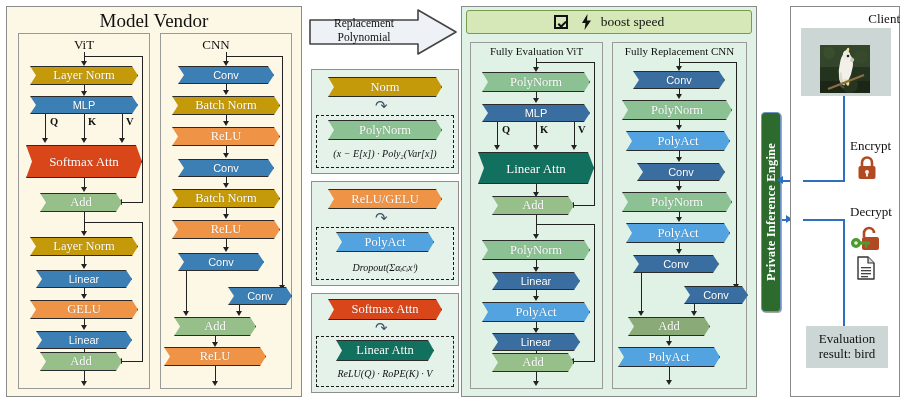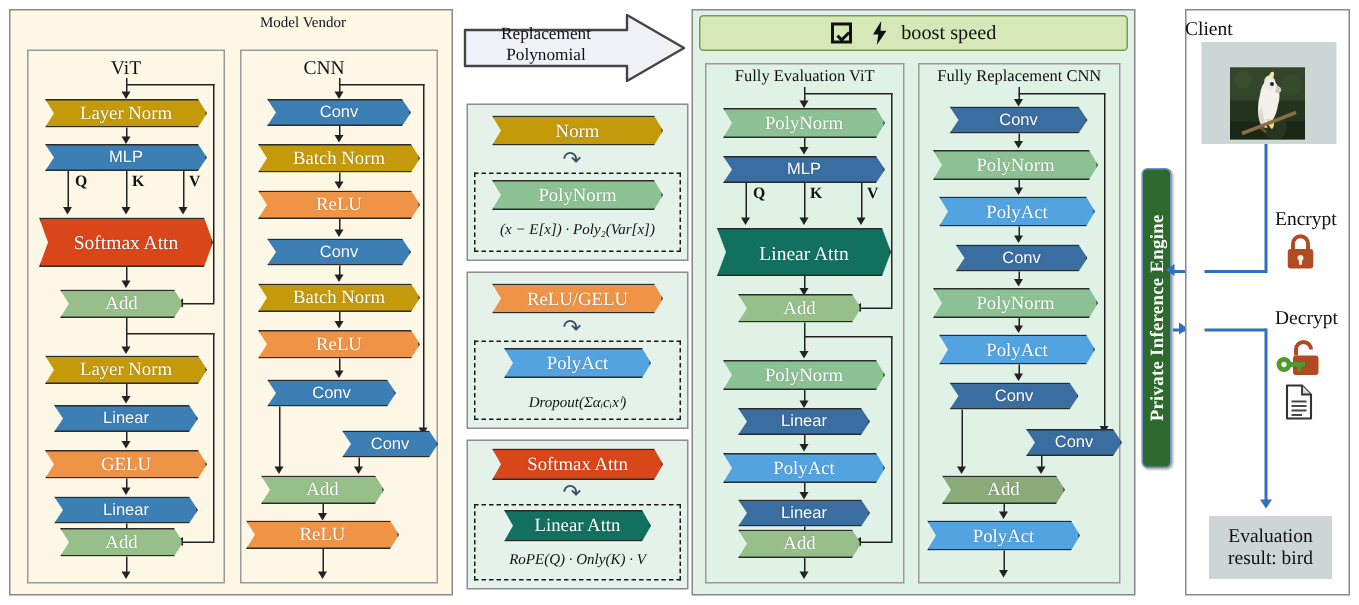--- a/index.html
+++ b/index.html
@@ -71,32 +71,32 @@
   
   .engine{position:absolute;box-sizing:border-box;background:#2d6a2d;border:1px solid #6f93c4;border-radius:4px;
           color:#fff;font-weight:bold;font-size:12.5px;display:flex;align-items:center;justify-content:center;
           filter:drop-shadow(1.5px 1.5px .6px rgba(0,0,0,.35));}
   .engine span{writing-mode:vertical-rl;transform:rotate(180deg);white-space:nowrap;letter-spacing:.2px;}
 
   
   .greybox{position:absolute;box-sizing:border-box;background:#ccd6d4;display:flex;align-items:center;justify-content:center;
            text-align:center;font-size:13px;color:#111;line-height:1.15;}
   .photo{position:absolute;box-sizing:border-box;overflow:hidden;background:#1d2a17;}
-  .ctext{position:absolute;text-align:left;font-size:13px;color:#111;white-space:nowrap;}
+  .ctext{position:absolute;text-align:right;font-size:13px;color:#111;white-space:nowrap;}
 
   .loop{position:absolute;font-size:15px;color:#3a5068;}
 </style>
 </head>
 <body>
 
 <div id="root">
 
   <div class="panel" style="left:6px;top:6px;width:296px;height:391px;background:#fdf7e6;">
   </div>
-  <div class="ttl" style="left:6px;top:10px;width:296px;font-size:10px;padding-left:48px;">Model Vendor</div>
+  <div class="ttl" style="left:6px;top:10px;width:296px;font-size:19px;">Model Vendor</div>
 
   <div class="subpanel" style="left:18px;top:33px;width:132px;height:356px;background:#fdf7e6;"></div>
   <div class="ttl" style="left:18px;top:37px;width:132px;">ViT</div>
 
   <div class="ln vl" style="left:142px;top:56px;height:146px;"></div>
   <div class="ln hl" style="left:84px;top:56px;width:59px;"></div>
   <div class="ln hl" style="left:122px;top:202px;width:21px;"></div>
   <div class="arL" style="left:117px;top:198.5px;"></div>
 
   <div class="ln vl" style="left:142px;top:222px;height:139px;"></div>
@@ -223,21 +223,21 @@
   <div class="loop" style="left:375px;top:209px;">↷</div>
   <div class="dashbox" style="left:316px;top:227px;width:138px;height:53px;"></div>
   <div class="node c-lblue serif" style="left:336px;top:232px;width:98px;height:20px;">PolyAct</div>
   <div class="formula" style="left:316px;top:260px;width:138px;">Dropout(Σαᵢcᵢxⁱ)</div>
 
   <div class="repbox" style="left:311px;top:293px;width:148px;height:100px;"></div>
   <div class="node c-red serif" style="left:328px;top:299px;width:114px;height:21px;">Softmax Attn</div>
   <div class="loop" style="left:375px;top:319px;">↷</div>
   <div class="dashbox" style="left:316px;top:336px;width:138px;height:51px;"></div>
   <div class="node c-teal serif" style="left:336px;top:340px;width:98px;height:21px;">Linear Attn</div>
-  <div class="formula" style="left:316px;top:368px;width:138px;">RoPE(Q) · Only(K) · V</div>
+  <div class="formula" style="left:316px;top:368px;width:138px;">ReLU(Q) · RoPE(K) · V</div>
 
   <div class="panel" style="left:461px;top:6px;width:296px;height:391px;background:#e0f1e6;"></div>
 
   <div class="banner" style="left:466px;top:10px;width:286px;height:24px;">
     <span class="chk"></span>
     <svg width="11" height="16" viewBox="0 0 11 16" style="margin-left:4px;">
       <polygon points="6.5,0 1,9 4.5,9 3.5,16 10,6.5 6,6.5" fill="#111"></polygon>
     </svg>
     <span>boost speed</span>
   </div>
@@ -414,18 +414,18 @@
   </svg>
   <svg width="20" height="24" viewBox="0 0 20 24" style="position:absolute;left:856px;top:256px;">
     <path d="M2 1 H12 L18 7 V23 H2 Z" fill="#fdfdfd" stroke="#333" stroke-width="1.4" stroke-linejoin="round"></path>
     <path d="M12 1 V7 H18" fill="#d8d8d8" stroke="#333" stroke-width="1.2"></path>
     <rect x="5" y="11" width="10" height="1.3" fill="#444"></rect>
     <rect x="5" y="14" width="10" height="1.3" fill="#444"></rect>
     <rect x="5" y="17" width="10" height="1.3" fill="#444"></rect>
     <rect x="5" y="20" width="7" height="1.3" fill="#444"></rect>
   </svg>
 
-  <div class="greybox" style="left:806px;top:344px;width:82px;height:42px;flex-direction:column;">
+  <div class="greybox" style="left:806px;top:326px;width:82px;height:42px;flex-direction:column;">
     <div>Evaluation</div>
     <div>result: bird</div>
   </div>
 
 </div>
 
 </body></html>

